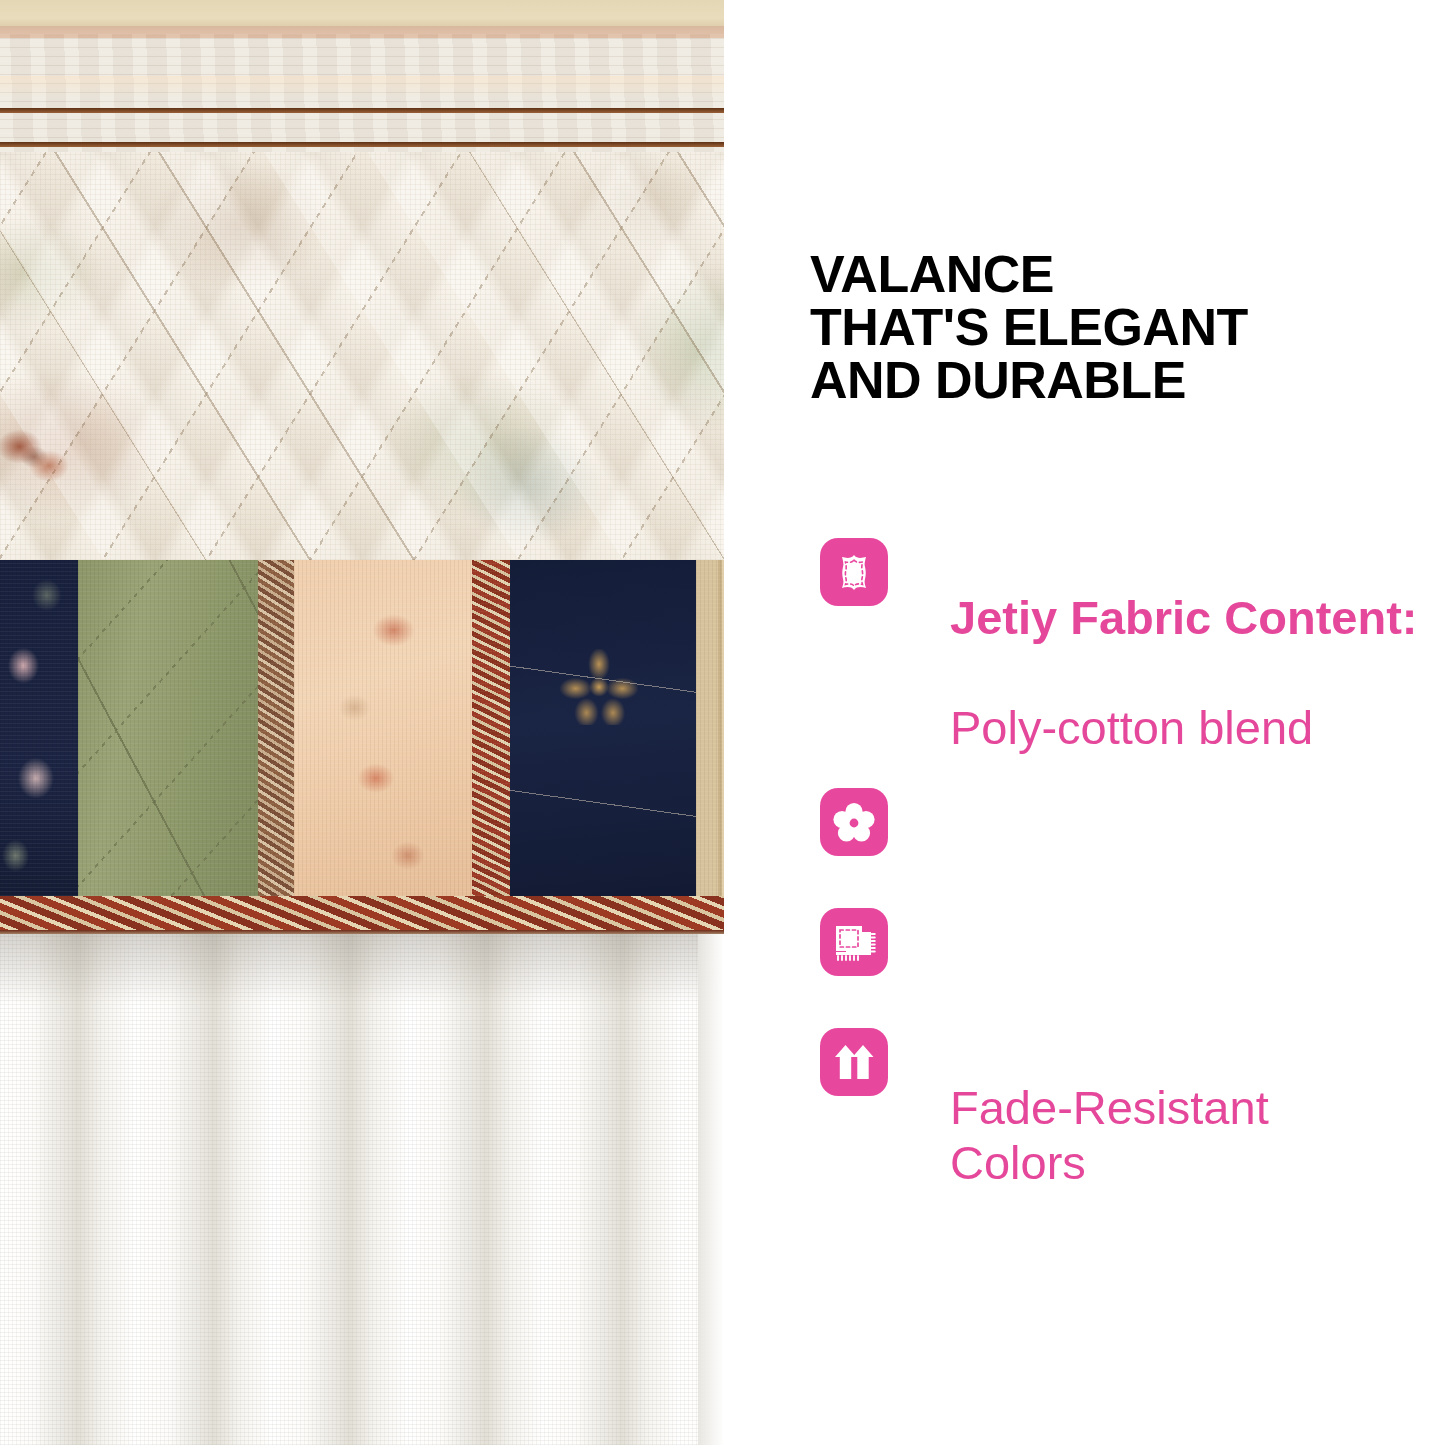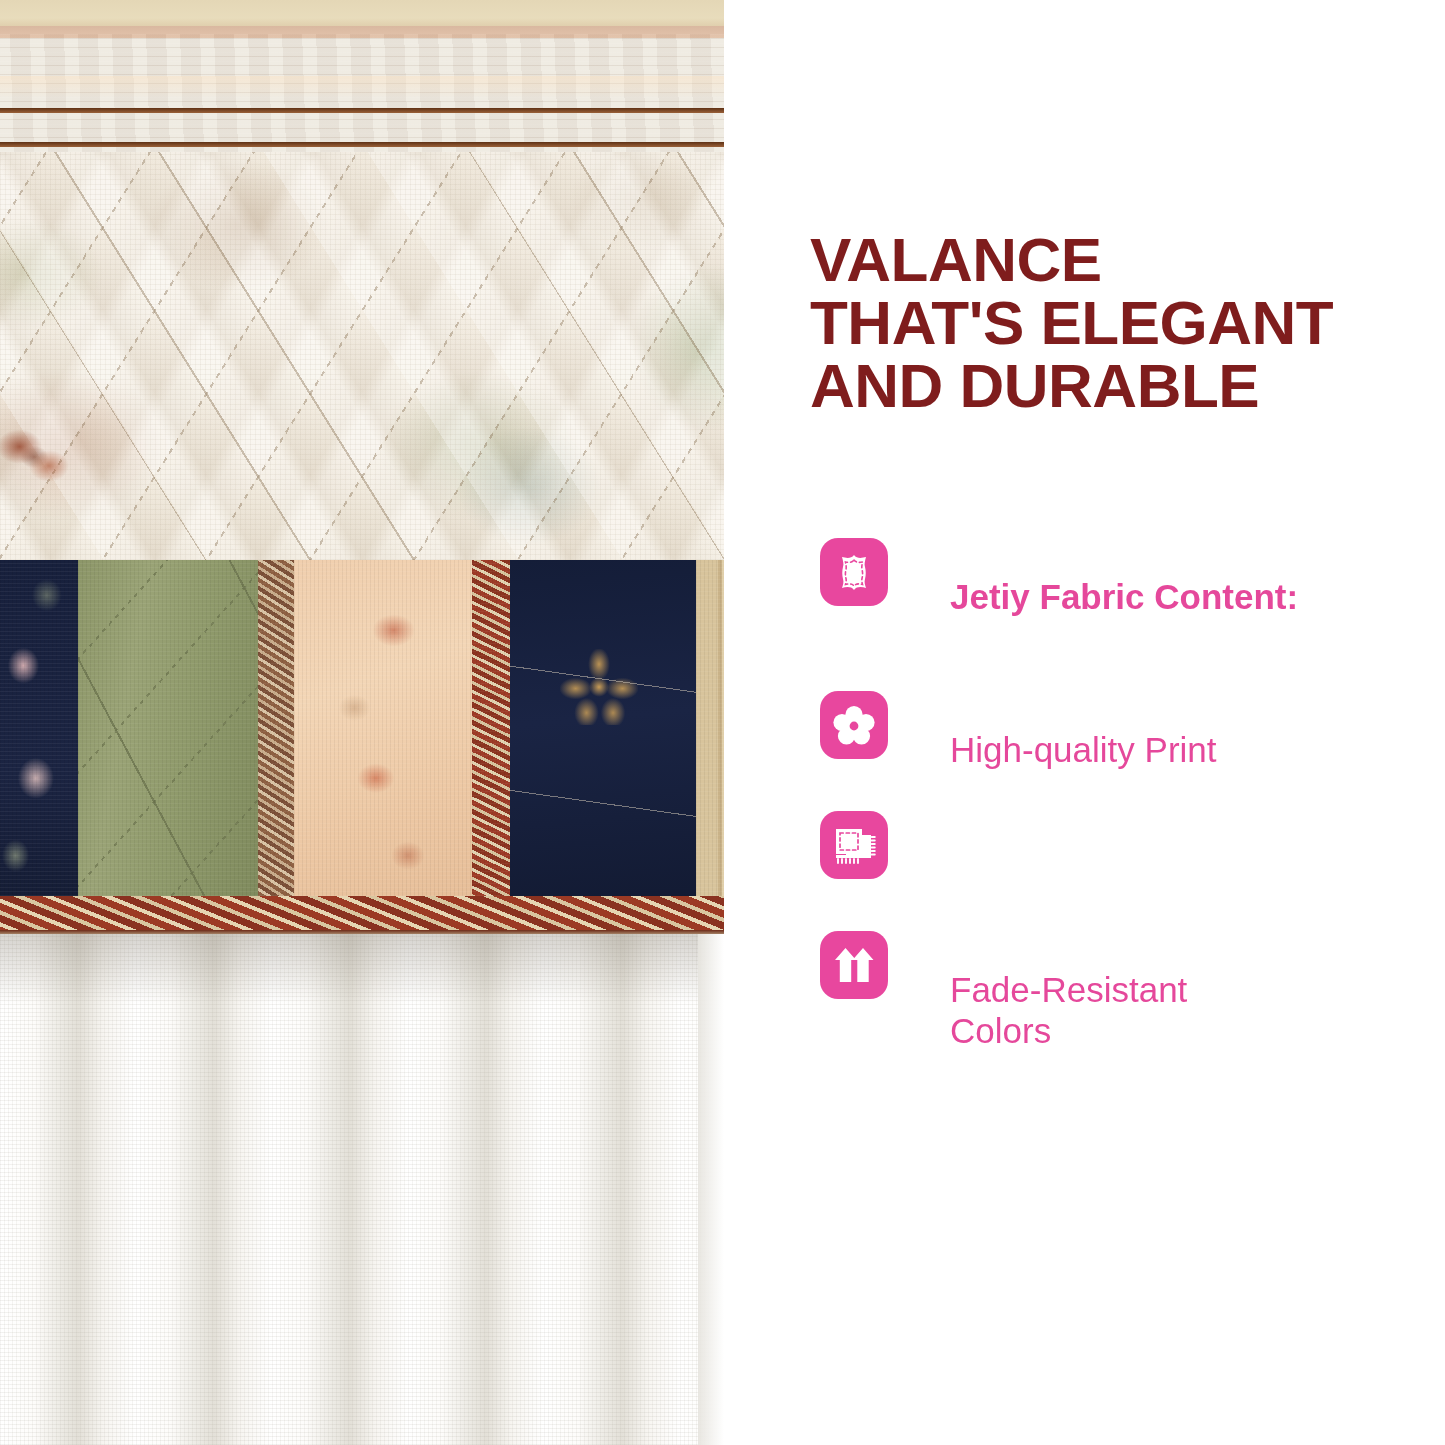--- a/index.html
+++ b/index.html
@@ -224,24 +224,24 @@
     background:linear-gradient(90deg, rgba(230,228,222,0.9), #ffffff);
   }
 
   
   .panel {
     position:absolute; left:724px; top:0; width:721px; height:1445px;
     background:#ffffff;
   }
 
   .headline {
-    position:absolute; left:86px; top:228px; width:600px;
-    font-size:62px; line-height:1.02; font-weight:700;
+    position:absolute; left:86px; top:248px; width:600px;
+    font-size:52px; line-height:1.02; font-weight:700;
     letter-spacing:-0.5px;
-    color:#7f1d1d;
+    color:#000000;
     white-space:pre-line;
   }
 
   .features {
     position:absolute; left:96px; top:534px; width:620px;
   }
   .feature {
     display:flex; align-items:flex-start;
     margin-bottom:28px;
     min-height:92px;
@@ -253,21 +253,21 @@
     width:68px; height:68px;
     background:#e8479e;
     border-radius:18px;
     display:flex; align-items:center; justify-content:center;
     margin-top:4px;
   }
   .icon-tile svg { display:block; }
 
   .ftext {
     margin-left:62px;
-    font-size:35px; line-height:1.17;
+    font-size:47px; line-height:1.17;
     color:#e5489b;
     font-weight:400;
     white-space:pre-line;
     padding-top:2px;
   }
   .ftext .strong { font-weight:700; display:block; }
 </style>
 </head>
 <body>
 
@@ -330,41 +330,39 @@
                      C14 16 13 13 12 9 C16 10 21 11 24 7 Z" fill="#ffffff"></path>
             <path d="M24 12 C26.5 15 30 14.5 32.5 14 C32 17 31.5 19 32 21.5
                      C32.8 24.5 32.8 27.5 32 30.5 C31.5 32.5 32 34.5 32.5 36.5
                      C29.5 35.8 26 35.2 24 38 C22 35.2 18.5 35.8 15.5 36.5
                      C16 34.5 16.5 32.5 16 30.5 C15.2 27.5 15.2 24.5 16 21.5
                      C16.5 19 16 17 15.5 14 C18 14.5 21.5 15 24 12 Z" fill="none" stroke="#e8479e" stroke-width="1.6" stroke-dasharray="3 3" stroke-linecap="round"></path>
           </svg>
         </div>
         <div class="ftext">
           <span class="strong">Jetiy Fabric Content:</span>
+          <span>Poly-cotton blend</span>
         </div>
       </div>
 
 
       <div class="feature">
         <div class="icon-tile">
           <svg width="48" height="48" viewBox="0 0 48 48">
             <g fill="#ffffff">
               <circle cx="24" cy="13.5" r="8.6"></circle>
               <circle cx="36" cy="21.5" r="8.6"></circle>
               <circle cx="31.5" cy="35" r="8.6"></circle>
               <circle cx="16.5" cy="35" r="8.6"></circle>
               <circle cx="12" cy="21.5" r="8.6"></circle>
               <circle cx="24" cy="25" r="9"></circle>
             </g>
             <circle cx="24" cy="25" r="4.4" fill="#e8479e"></circle>
           </svg>
         </div>
-        <div class="ftext">
-          <span>High-quality Print</span>
-        </div>
       </div>
 
       <div class="feature">
         <div class="icon-tile">
           <svg width="48" height="48" viewBox="0 0 48 48">
 
             <rect x="16" y="14" width="25" height="23" fill="#ffffff"></rect>
             <g stroke="#ffffff" stroke-width="1.9" stroke-linecap="round">
               <path d="M41.6 16 h3.2"></path>
                 <path d="M41.6 19.5 h3.2"></path>

